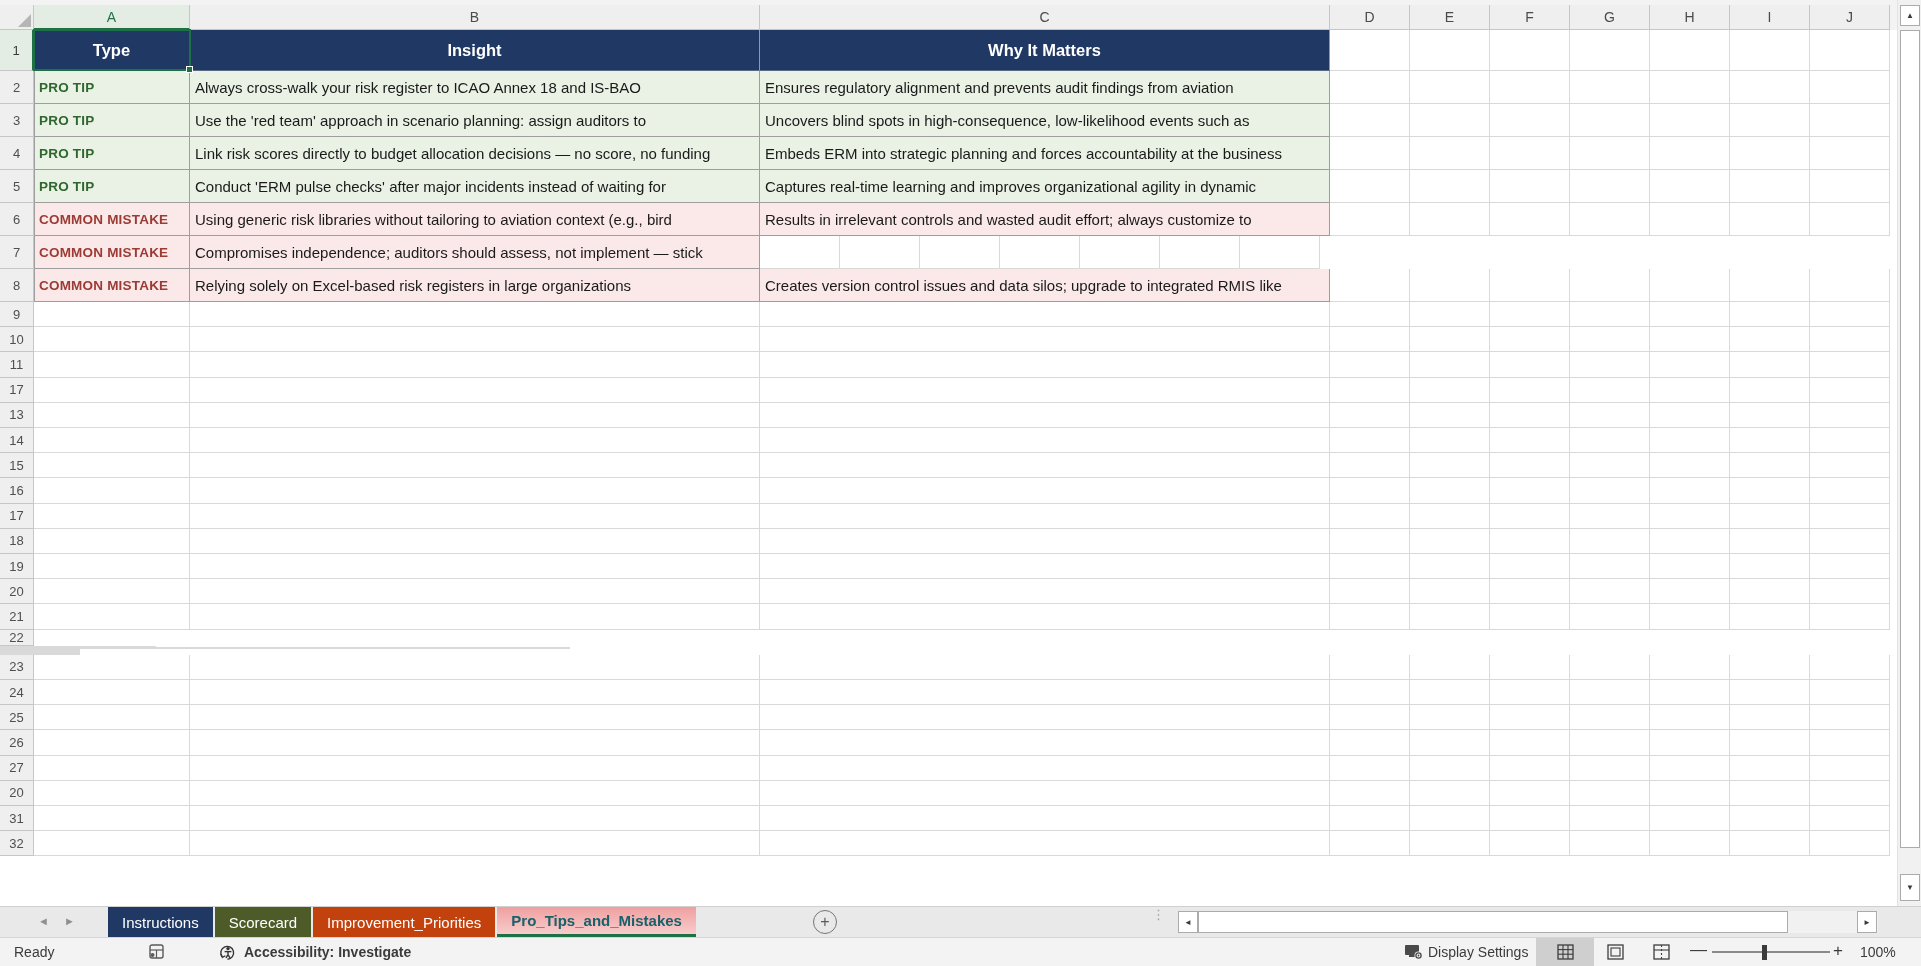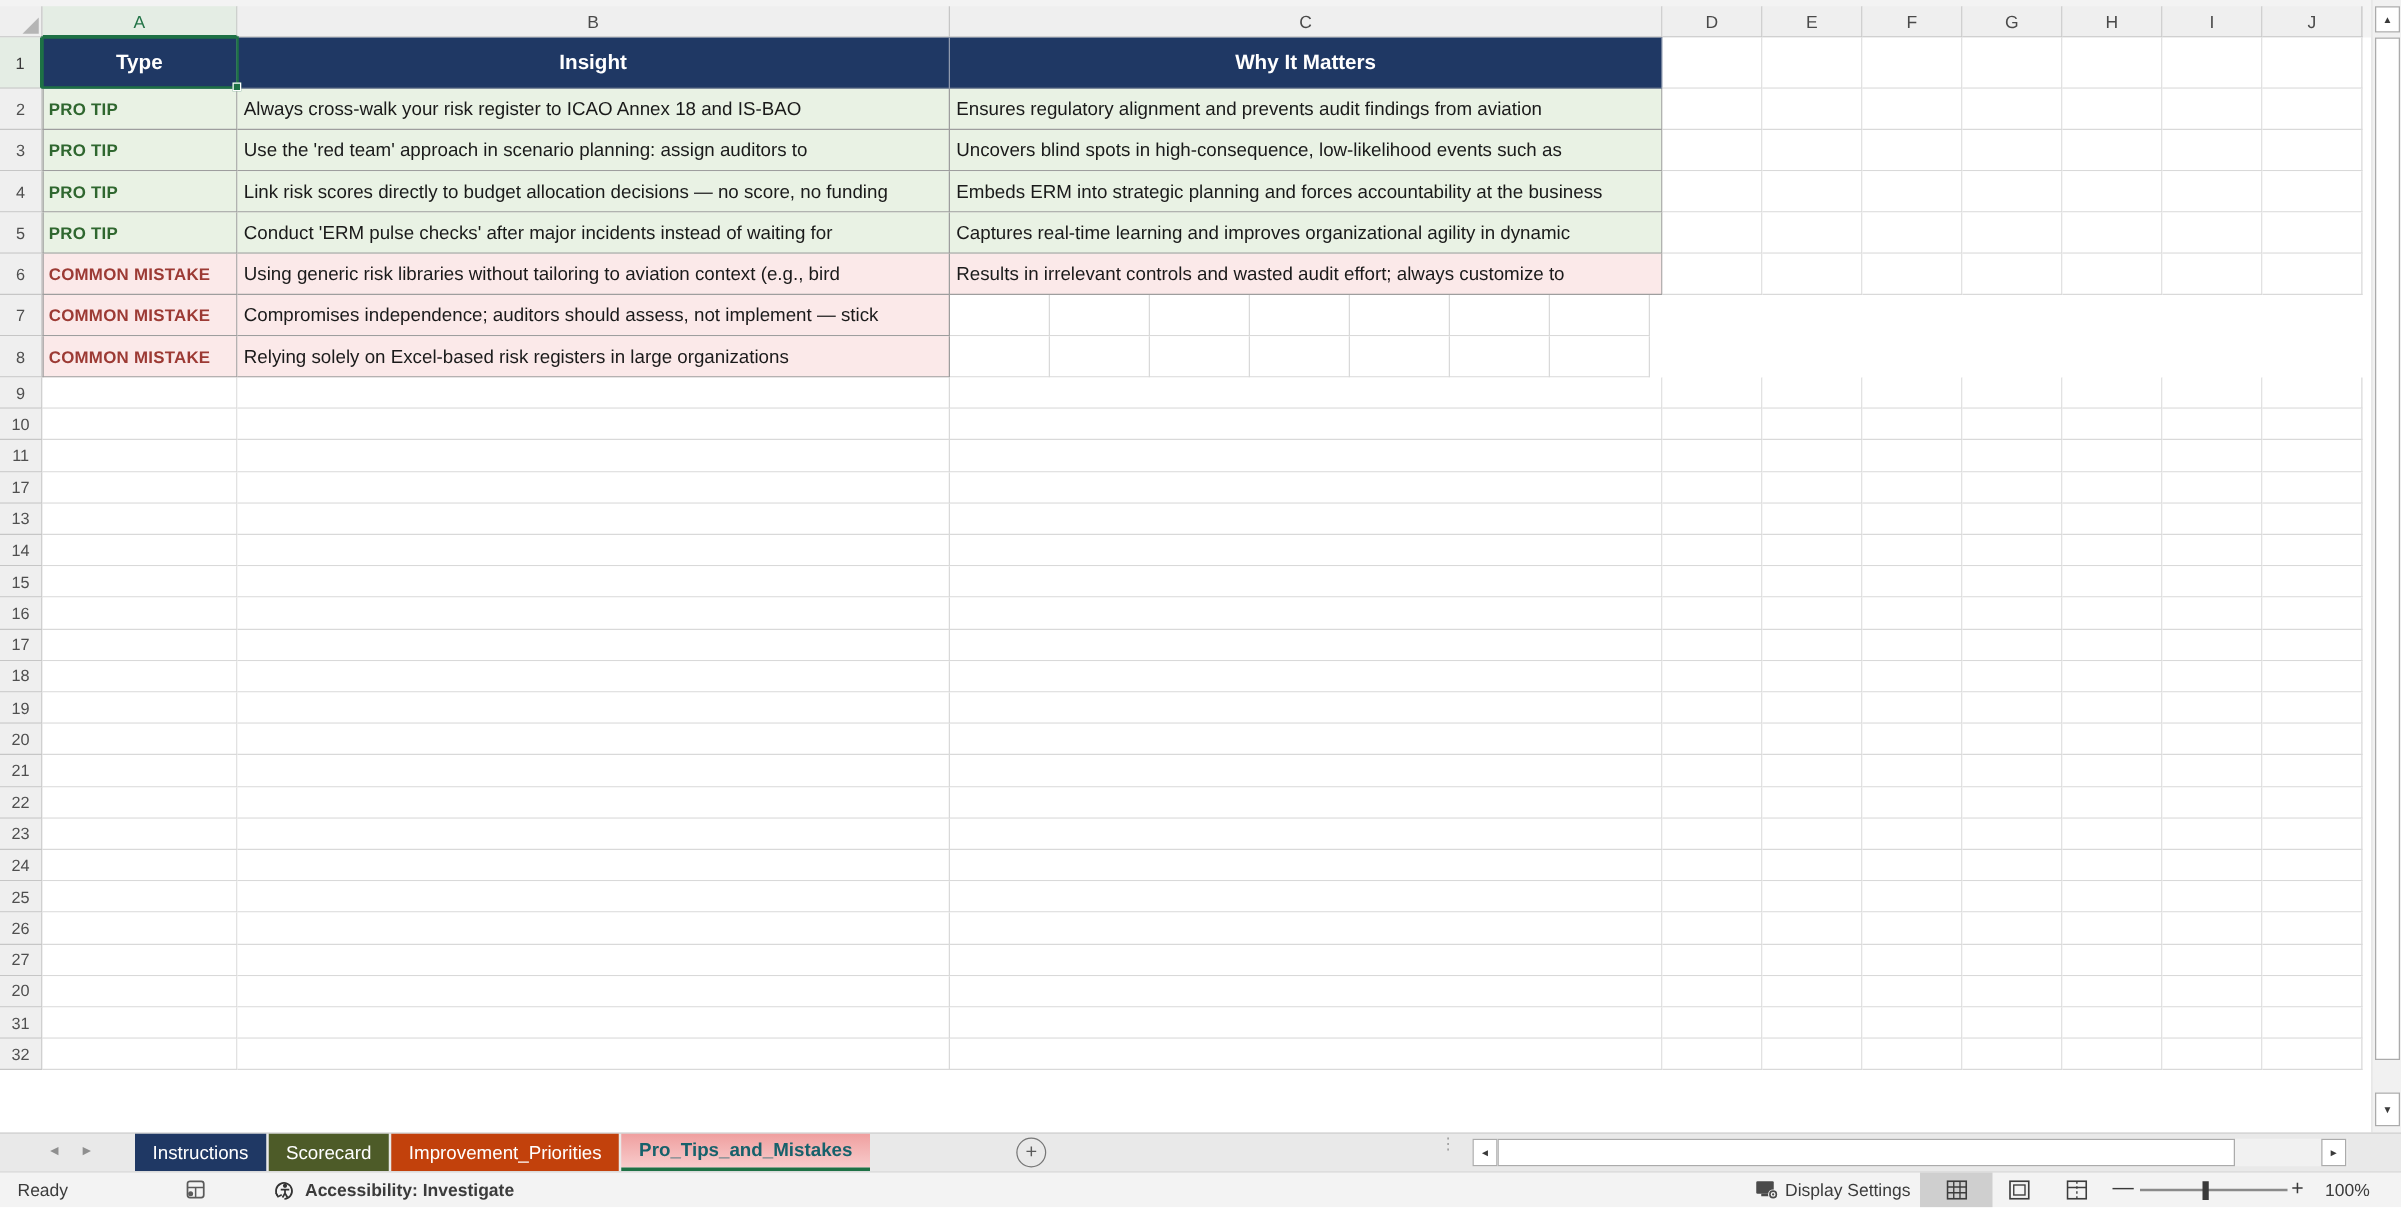--- a/index.html
+++ b/index.html
@@ -226,20 +226,21 @@
         <div class="cell" style="width: 80px;"></div>
         <div class="cell" style="width: 80px;"></div>
         <div class="cell" style="width: 80px;"></div>
         <div class="cell" style="width: 80px;"></div>
         <div class="cell" style="width: 80px;"></div>
       </div>
       <div class="row" style="height: 33px;">
         <div class="rowhdr">8</div>
         <div class="cell tcell mistake typecell afirst" style="width: 156px; color: rgb(156, 58, 52);">COMMON MISTAKE</div>
         <div class="cell tcell mistake padtext" style="width: 570px;">Relying solely on Excel-based risk registers in large organizations</div>
+        <div class="cell tcell mistake padtext" style="width: 570px;">Creates version control issues and data silos; upgrade to integrated RMIS like</div>
         <div class="cell" style="width: 80px;"></div>
         <div class="cell" style="width: 80px;"></div>
         <div class="cell" style="width: 80px;"></div>
         <div class="cell" style="width: 80px;"></div>
         <div class="cell" style="width: 80px;"></div>
         <div class="cell" style="width: 80px;"></div>
         <div class="cell" style="width: 80px;"></div>
       </div>
       <div class="row" style="height: 25.2083px;">
         <div class="rowhdr">9</div>
@@ -403,21 +404,21 @@
         <div class="cell" style="width: 570px;"></div>
         <div class="cell" style="width: 570px;"></div>
         <div class="cell" style="width: 80px;"></div>
         <div class="cell" style="width: 80px;"></div>
         <div class="cell" style="width: 80px;"></div>
         <div class="cell" style="width: 80px;"></div>
         <div class="cell" style="width: 80px;"></div>
         <div class="cell" style="width: 80px;"></div>
         <div class="cell" style="width: 80px;"></div>
       </div>
-      <div class="row" style="height: 25.2083px;">
+      <div class="row" style="height: 25.2083px; flex-direction: column;">
         <div class="rowhdr">22</div>
         <div class="cell" style="width: 156px;"></div>
         <div class="cell" style="width: 570px;"></div>
         <div class="cell" style="width: 570px;"></div>
         <div class="cell" style="width: 80px;"></div>
         <div class="cell" style="width: 80px;"></div>
         <div class="cell" style="width: 80px;"></div>
         <div class="cell" style="width: 80px;"></div>
         <div class="cell" style="width: 80px;"></div>
         <div class="cell" style="width: 80px;"></div>

